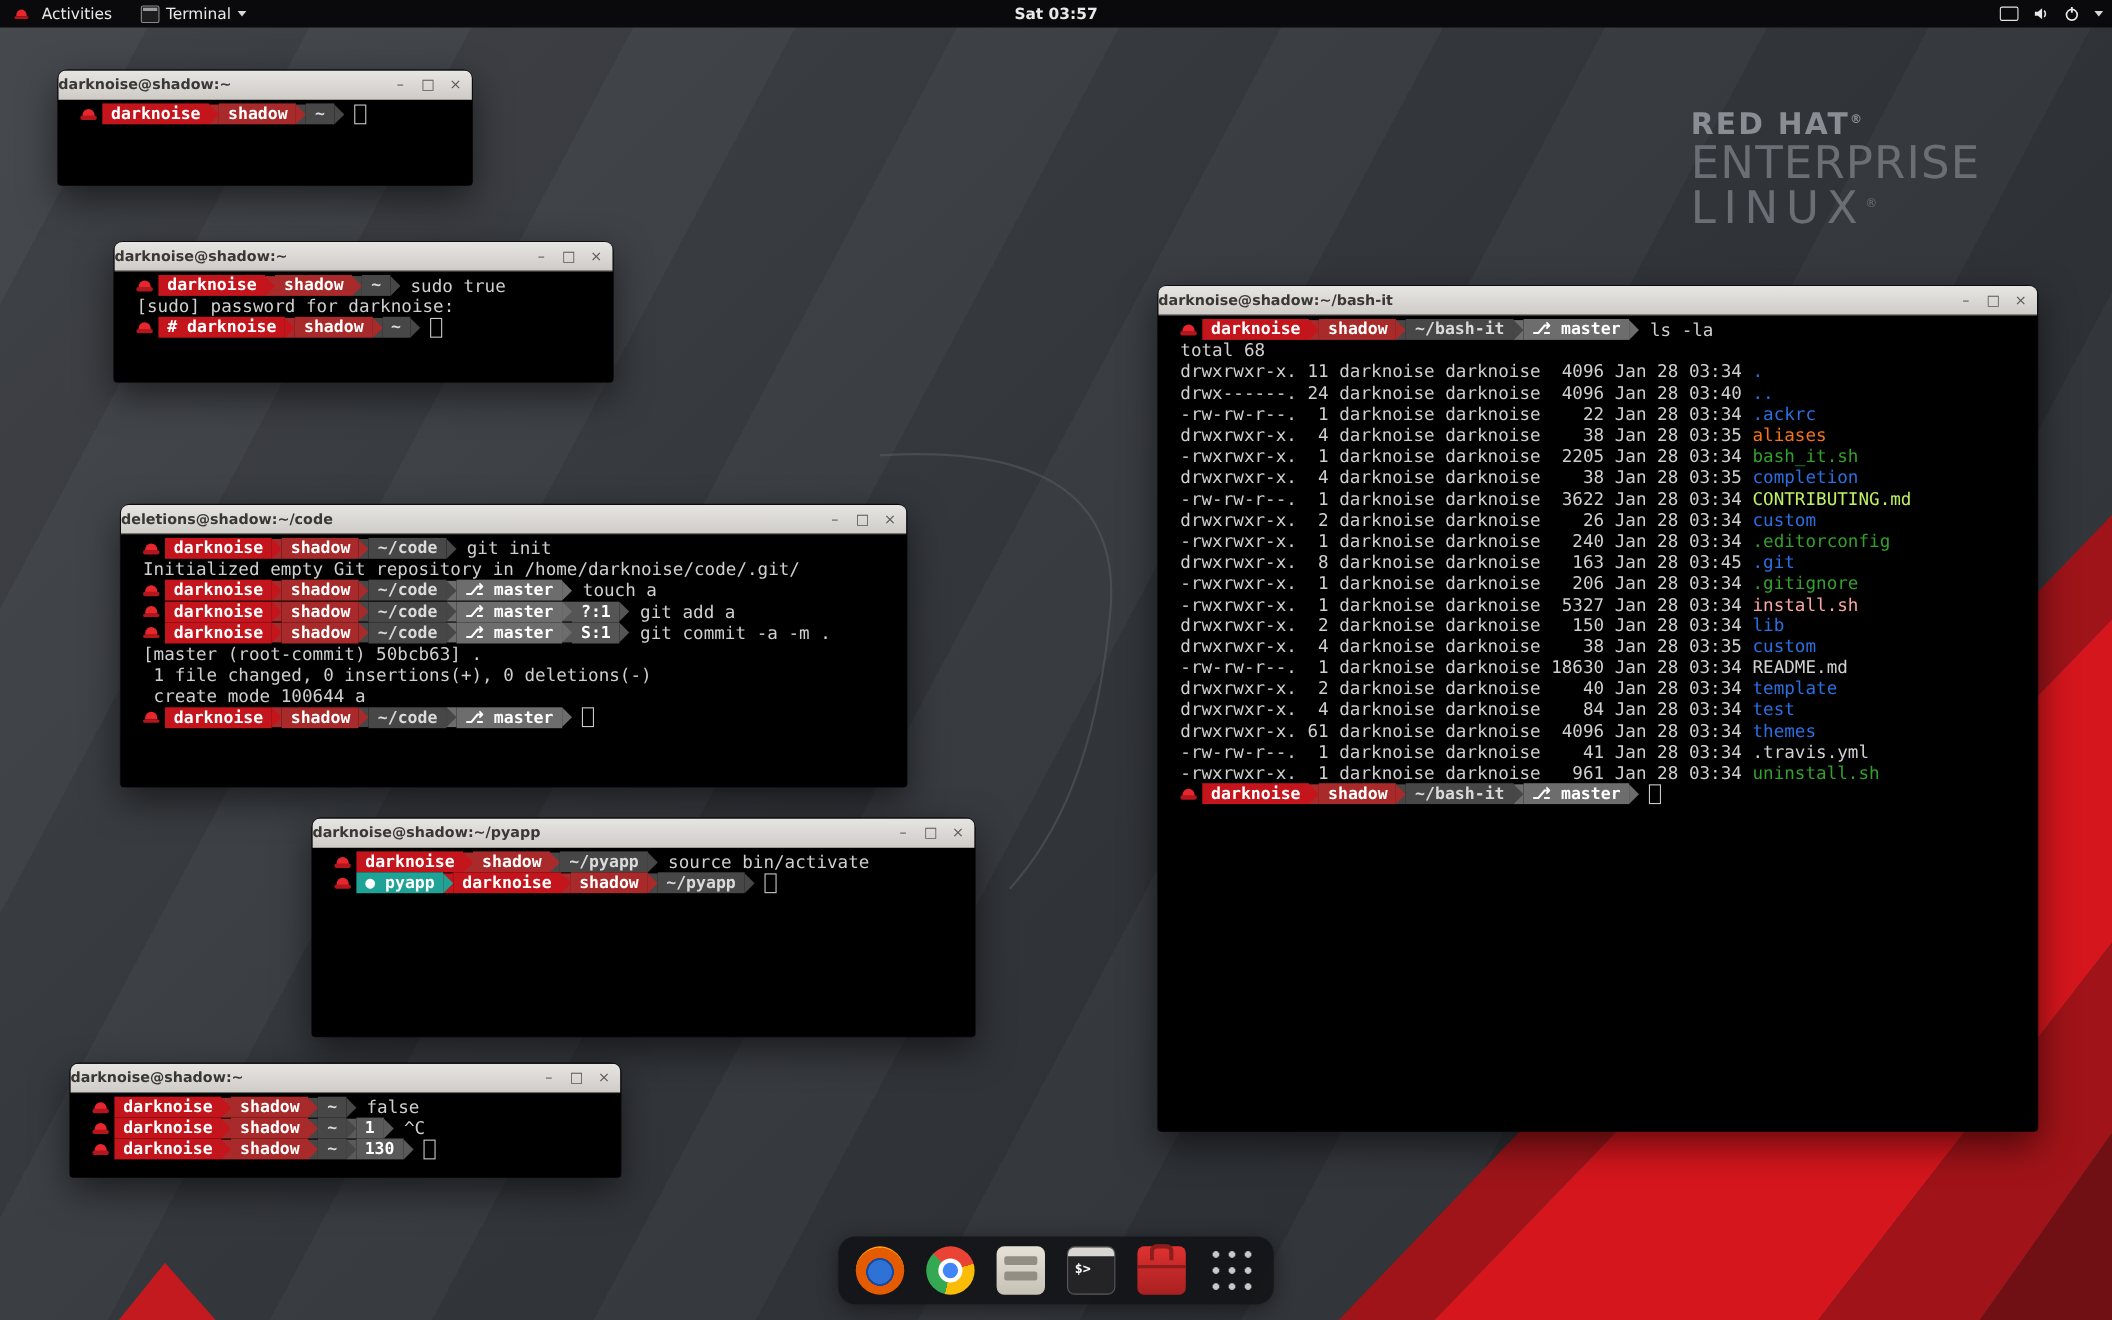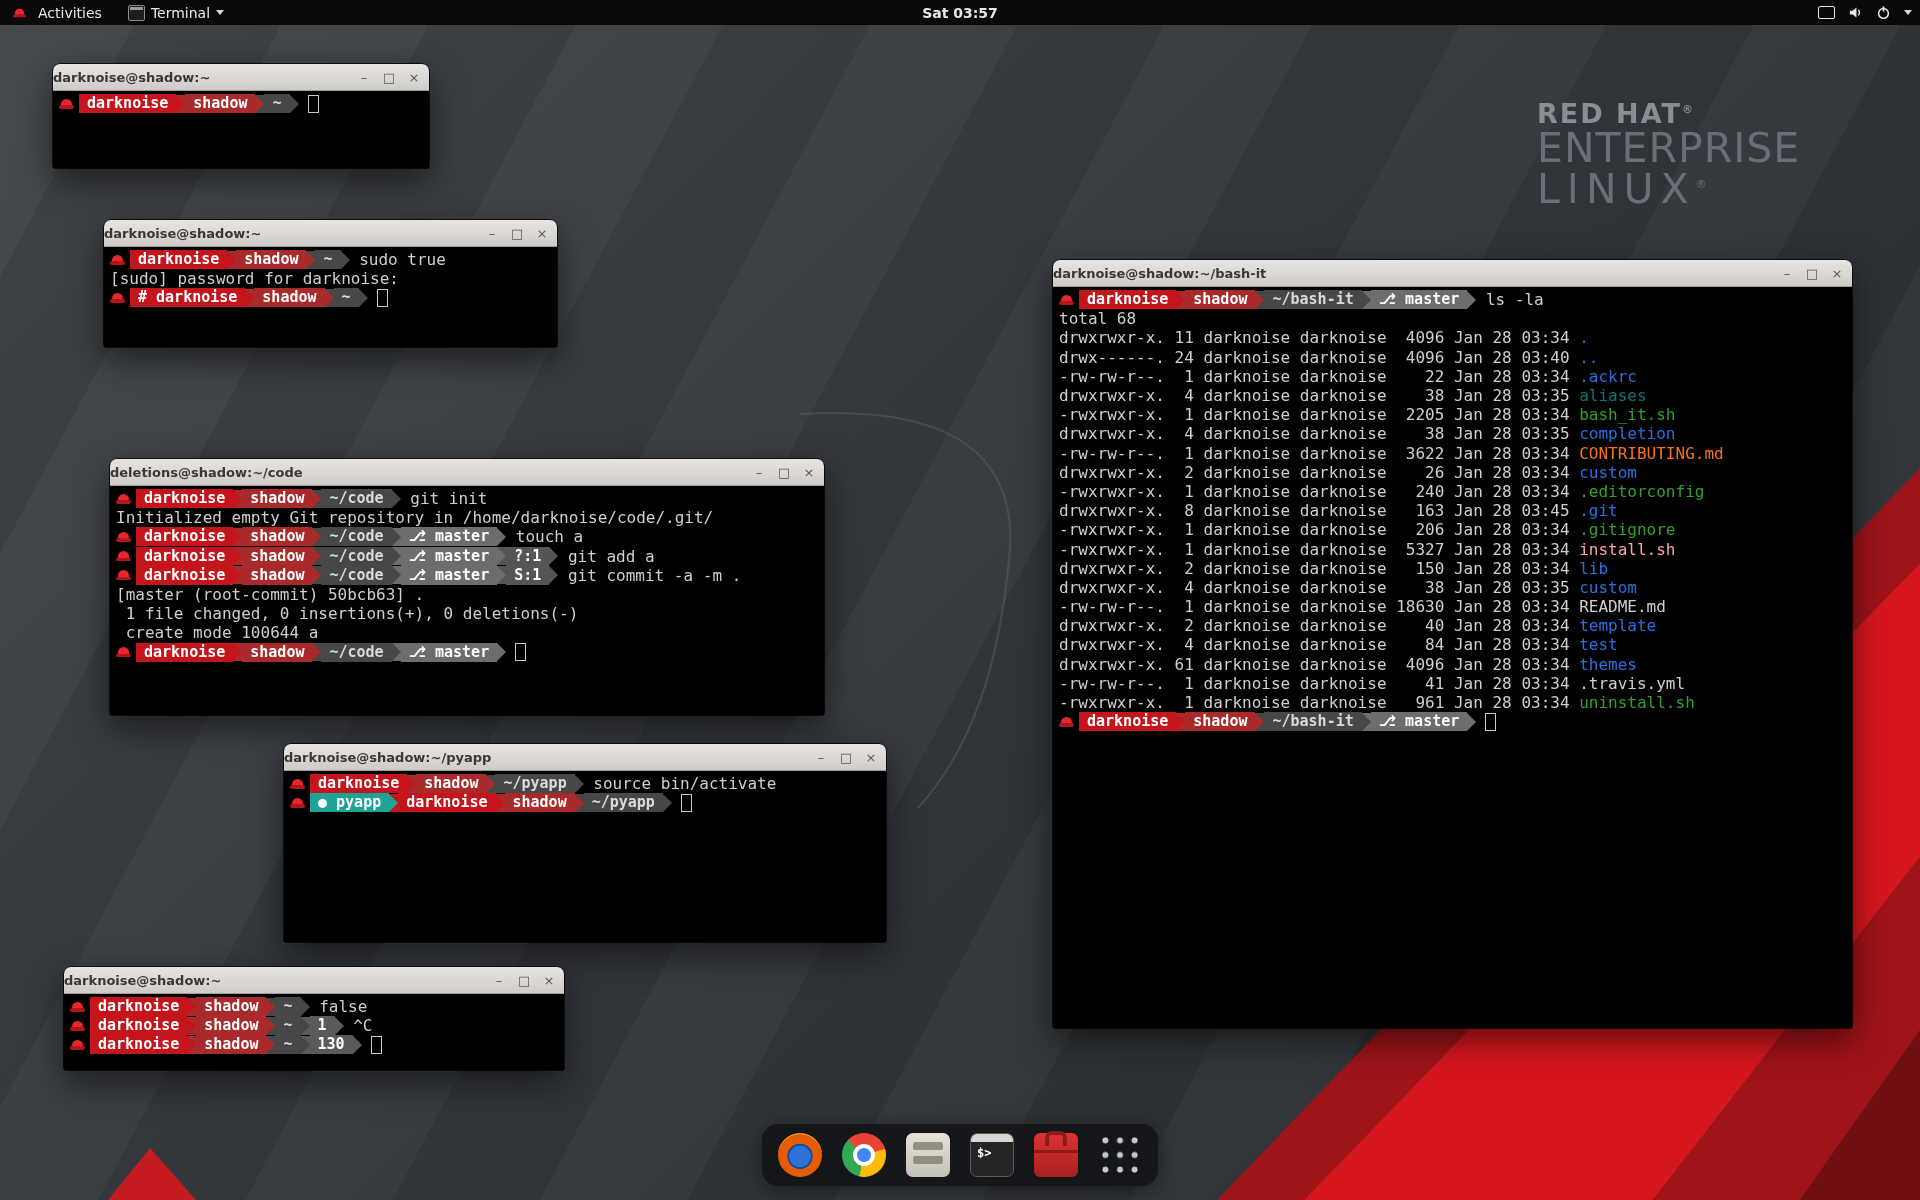--- a/index.html
+++ b/index.html
@@ -37,21 +37,21 @@
   .fedora::before{content:"";position:absolute;left:2px;top:1px;width:11px;height:7px;background:#e8262d;border-radius:6px 6px 0 0;}
   .fedora::after{content:"";position:absolute;left:0;top:7.5px;width:15px;height:3.5px;background:#b3161c;border-radius:2px;}
   
   .window{position:absolute;background:#000;border-radius:8px 8px 3px 3px;
     box-shadow:0 12px 34px rgba(0,0,0,.55),0 0 0 1px rgba(0,0,0,.75);}
   .titlebar{height:26px;background:linear-gradient(#e7e5e2,#cfccc8);border-bottom:1px solid #9f9c98;
     border-radius:7px 7px 0 0;position:relative;display:flex;align-items:center;justify-content:flex-start;
     font-size:13px;font-weight:bold;color:#3a3835;cursor:default;}
   .controls{position:absolute;right:9px;top:0;height:100%;display:flex;align-items:center;gap:13px;}
   .wbtn{font-size:13px;font-weight:normal;color:#5a5854;width:12px;text-align:center;line-height:1;cursor:pointer;}
-  .term{position:absolute;left:0;right:0;top:27px;bottom:0;background:#000;padding:3px 6px;overflow:hidden;
+  .term{position:absolute;left:0;right:0;top:27px;bottom:0;background:#000;padding:3px 20px;overflow:hidden;
     font-family:"DejaVu Sans Mono","Liberation Mono",monospace;font-size:16px;}
   .tline{display:flex;align-items:center;height:19.2px;white-space:pre;}
   .ttext{white-space:pre;}
   .pseg{padding:0 8px;height:19px;line-height:19px;font-size:15px;font-weight:bold;white-space:pre;
     font-family:"DejaVu Sans Mono","DejaVu Sans",monospace;flex:0 0 auto;}
   .parrow{width:0;height:0;border-top:9.6px solid transparent;border-bottom:9.6px solid transparent;
     border-left:9px solid transparent;flex:0 0 auto;}
   .cursor{width:9px;height:16px;border:1px solid #c9c9c9;margin-left:9px;flex:0 0 auto;}
   
   .dock{position:absolute;left:50%;bottom:14px;transform:translateX(-50%);
@@ -214,24 +214,24 @@
       <span class="wbtn">□</span>
       <span class="wbtn">×</span>
     </span>
   </div>
   <div class="term" style="color: rgb(207, 207, 207);">
       <div class="tline"><span class="fedora"></span><span class="pseg" style="background: rgb(196, 21, 28); color: rgb(255, 255, 255);">darknoise</span><span class="parrow" style="border-left-color: rgb(196, 21, 28); background-color: rgb(168, 42, 42);"></span><span class="pseg" style="background: rgb(168, 42, 42); color: rgb(255, 255, 255);">shadow</span><span class="parrow" style="border-left-color: rgb(168, 42, 42); background-color: rgb(71, 71, 71);"></span><span class="pseg" style="background: rgb(71, 71, 71); color: rgb(218, 218, 218);">~/bash-it</span><span class="parrow" style="border-left-color: rgb(71, 71, 71); background-color: rgb(109, 109, 109);"></span><span class="pseg" style="background: rgb(109, 109, 109); color: rgb(255, 255, 255);">⎇ master</span><span class="parrow" style="border-left-color: rgb(109, 109, 109);"></span><span class="ttext"> ls -la</span></div>
       <div class="tline"><span class="ttext">total 68</span></div>
       <div class="tline"><span class="ttext">drwxrwxr-x. 11 darknoise darknoise  4096 Jan 28 03:34 </span><span class="ttext" style="color: rgb(43, 111, 224);">.</span></div>
       <div class="tline"><span class="ttext">drwx------. 24 darknoise darknoise  4096 Jan 28 03:40 </span><span class="ttext" style="color: rgb(43, 111, 224);">..</span></div>
       <div class="tline"><span class="ttext">-rw-rw-r--.  1 darknoise darknoise    22 Jan 28 03:34 </span><span class="ttext" style="color: rgb(43, 111, 224);">.ackrc</span></div>
-      <div class="tline"><span class="ttext">drwxrwxr-x.  4 darknoise darknoise    38 Jan 28 03:35 </span><span class="ttext" style="color: #0f766e;">aliases</span></div>
+      <div class="tline"><span class="ttext">drwxrwxr-x.  4 darknoise darknoise    38 Jan 28 03:35 </span><span class="ttext" style="color: #f97316;">aliases</span></div>
       <div class="tline"><span class="ttext">-rwxrwxr-x.  1 darknoise darknoise  2205 Jan 28 03:34 </span><span class="ttext" style="color: rgb(51, 160, 44);">bash_it.sh</span></div>
       <div class="tline"><span class="ttext">drwxrwxr-x.  4 darknoise darknoise    38 Jan 28 03:35 </span><span class="ttext" style="color: rgb(43, 111, 224);">completion</span></div>
-      <div class="tline"><span class="ttext">-rw-rw-r--.  1 darknoise darknoise  3622 Jan 28 03:34 </span><span class="ttext" style="color: #f97316;">CONTRIBUTING.md</span></div>
+      <div class="tline"><span class="ttext">-rw-rw-r--.  1 darknoise darknoise  3622 Jan 28 03:34 </span><span class="ttext" style="color: #bef264;">CONTRIBUTING.md</span></div>
       <div class="tline"><span class="ttext">drwxrwxr-x.  2 darknoise darknoise    26 Jan 28 03:34 </span><span class="ttext" style="color: rgb(43, 111, 224);">custom</span></div>
       <div class="tline"><span class="ttext">-rwxrwxr-x.  1 darknoise darknoise   240 Jan 28 03:34 </span><span class="ttext" style="color: rgb(51, 160, 44);">.editorconfig</span></div>
       <div class="tline"><span class="ttext">drwxrwxr-x.  8 darknoise darknoise   163 Jan 28 03:45 </span><span class="ttext" style="color: rgb(43, 111, 224);">.git</span></div>
       <div class="tline"><span class="ttext">-rwxrwxr-x.  1 darknoise darknoise   206 Jan 28 03:34 </span><span class="ttext" style="color: rgb(51, 160, 44);">.gitignore</span></div>
       <div class="tline"><span class="ttext">-rwxrwxr-x.  1 darknoise darknoise  5327 Jan 28 03:34 </span><span class="ttext" style="color: #fca5a5;">install.sh</span></div>
       <div class="tline"><span class="ttext">drwxrwxr-x.  2 darknoise darknoise   150 Jan 28 03:34 </span><span class="ttext" style="color: rgb(43, 111, 224);">lib</span></div>
       <div class="tline"><span class="ttext">drwxrwxr-x.  4 darknoise darknoise    38 Jan 28 03:35 </span><span class="ttext" style="color: rgb(43, 111, 224);">custom</span></div>
       <div class="tline"><span class="ttext">-rw-rw-r--.  1 darknoise darknoise 18630 Jan 28 03:34 </span><span class="ttext" style="color: rgb(208, 208, 208);">README.md</span></div>
       <div class="tline"><span class="ttext">drwxrwxr-x.  2 darknoise darknoise    40 Jan 28 03:34 </span><span class="ttext" style="color: rgb(43, 111, 224);">template</span></div>
       <div class="tline"><span class="ttext">drwxrwxr-x.  4 darknoise darknoise    84 Jan 28 03:34 </span><span class="ttext" style="color: rgb(43, 111, 224);">test</span></div>

